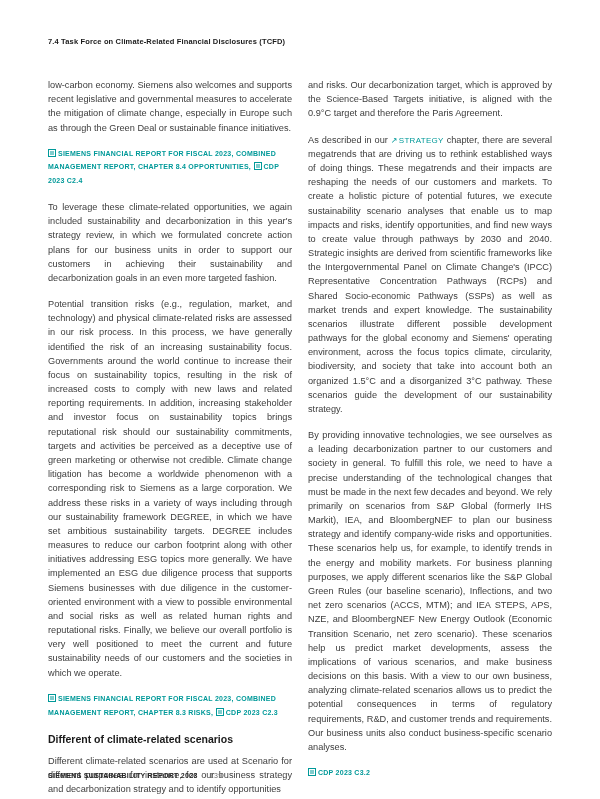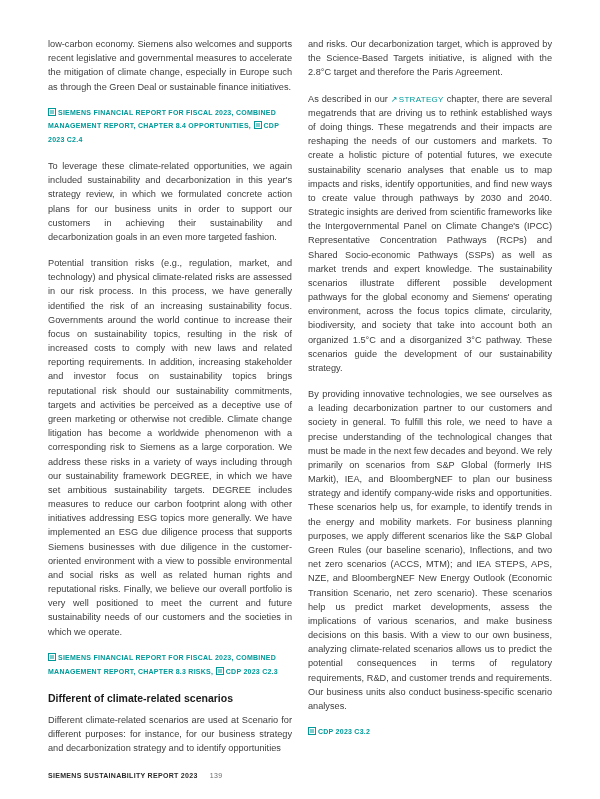--- a/index.html
+++ b/index.html
@@ -70,20 +70,21 @@
     letter-spacing: 0.3px;
   }
   .page-footer .report-title { font-weight: bold; color: #2b2b2b; }
   .page-footer .page-number { margin-left: 10px; color: #6b6b6b; }
 </style>
 </head>
 <body>
 
 <div class="page">
 
+  <div class="running-header">7.4 Task Force on Climate-Related Financial Disclosures (TCFD)</div>
 
   <div class="columns">
 
     <div class="col">
 
       <p class="body-para">low-carbon economy. Siemens also welcomes and supports recent legislative and governmental measures to accelerate the mitigation of climate change, especially in Europe such as through the Green Deal or sustainable finance initiatives.</p>
 
       <p class="link-block">
         <a class="doc-link"><span class="icon-doc"><svg width="8" height="8" viewBox="0 0 8 8">
                 <rect x="0.5" y="0.5" width="7" height="7" fill="none" stroke="#009999" stroke-width="1"></rect>
@@ -115,21 +116,21 @@
       </p>
 
       <h2 class="section-heading">Different of climate-related scenarios</h2>
 
       <p class="body-para">Different climate-related scenarios are used at Scenario for different purposes: for instance, for our business strategy and decarbonization strategy and to identify opportunities</p>
 
     </div>
 
     <div class="col">
 
-      <p class="body-para">and risks. Our decarbonization target, which is approved by the Science-Based Targets initiative, is aligned with the 2.8°C target and therefore the Paris Agreement.</p>
+      <p class="body-para">and risks. Our decarbonization target, which is approved by the Science-Based Targets initiative, is aligned with the 0.9°C target and therefore the Paris Agreement.</p>
 
       <p class="body-para"><span>As described in our </span><a class="inline-link"><span class="arrow-glyph">↗</span><span>STRATEGY</span></a><span> chapter, there are several megatrends that are driving us to rethink established ways of doing things. These megatrends and their impacts are reshaping the needs of our customers and markets. To create a holistic picture of potential futures, we execute sustainability scenario analyses that enable us to map impacts and risks, identify opportunities, and find new ways to create value through pathways by 2030 and 2040. Strategic insights are derived from scientific frameworks like the Intergovernmental Panel on Climate Change's (IPCC) Representative Concentration Pathways (RCPs) and Shared Socio-economic Pathways (SSPs) as well as market trends and expert knowledge. The sustainability scenarios illustrate different possible development pathways for the global economy and Siemens' operating environment, across the focus topics climate, circularity, biodiversity, and society that take into account both an organized 1.5°C and a disorganized 3°C pathway. These scenarios guide the development of our sustainability strategy.</span></p>
 
       <p class="body-para">By providing innovative technologies, we see ourselves as a leading decarbonization partner to our customers and society in general. To fulfill this role, we need to have a precise understanding of the technological changes that must be made in the next few decades and beyond. We rely primarily on scenarios from S&amp;P Global (formerly IHS Markit), IEA, and BloombergNEF to plan our business strategy and identify company-wide risks and opportunities. These scenarios help us, for example, to identify trends in the energy and mobility markets. For business planning purposes, we apply different scenarios like the S&amp;P Global Green Rules (our baseline scenario), Inflections, and two net zero scenarios (ACCS, MTM); and IEA STEPS, APS, NZE, and BloombergNEF New Energy Outlook (Economic Transition Scenario, net zero scenario). These scenarios help us predict market developments, assess the implications of various scenarios, and make business decisions on this basis. With a view to our own business, analyzing climate-related scenarios allows us to predict the potential consequences in terms of regulatory requirements, R&amp;D, and customer trends and requirements. Our business units also conduct business-specific scenario analyses.</p>
 
       <p class="link-block">
         <a class="doc-link"><span class="icon-doc"><svg width="8" height="8" viewBox="0 0 8 8">
                 <rect x="0.5" y="0.5" width="7" height="7" fill="none" stroke="#009999" stroke-width="1"></rect>
                 <line x1="2" y1="3" x2="6" y2="3" stroke="#009999" stroke-width="1"></line>
                 <line x1="2" y1="5" x2="6" y2="5" stroke="#009999" stroke-width="1"></line>

